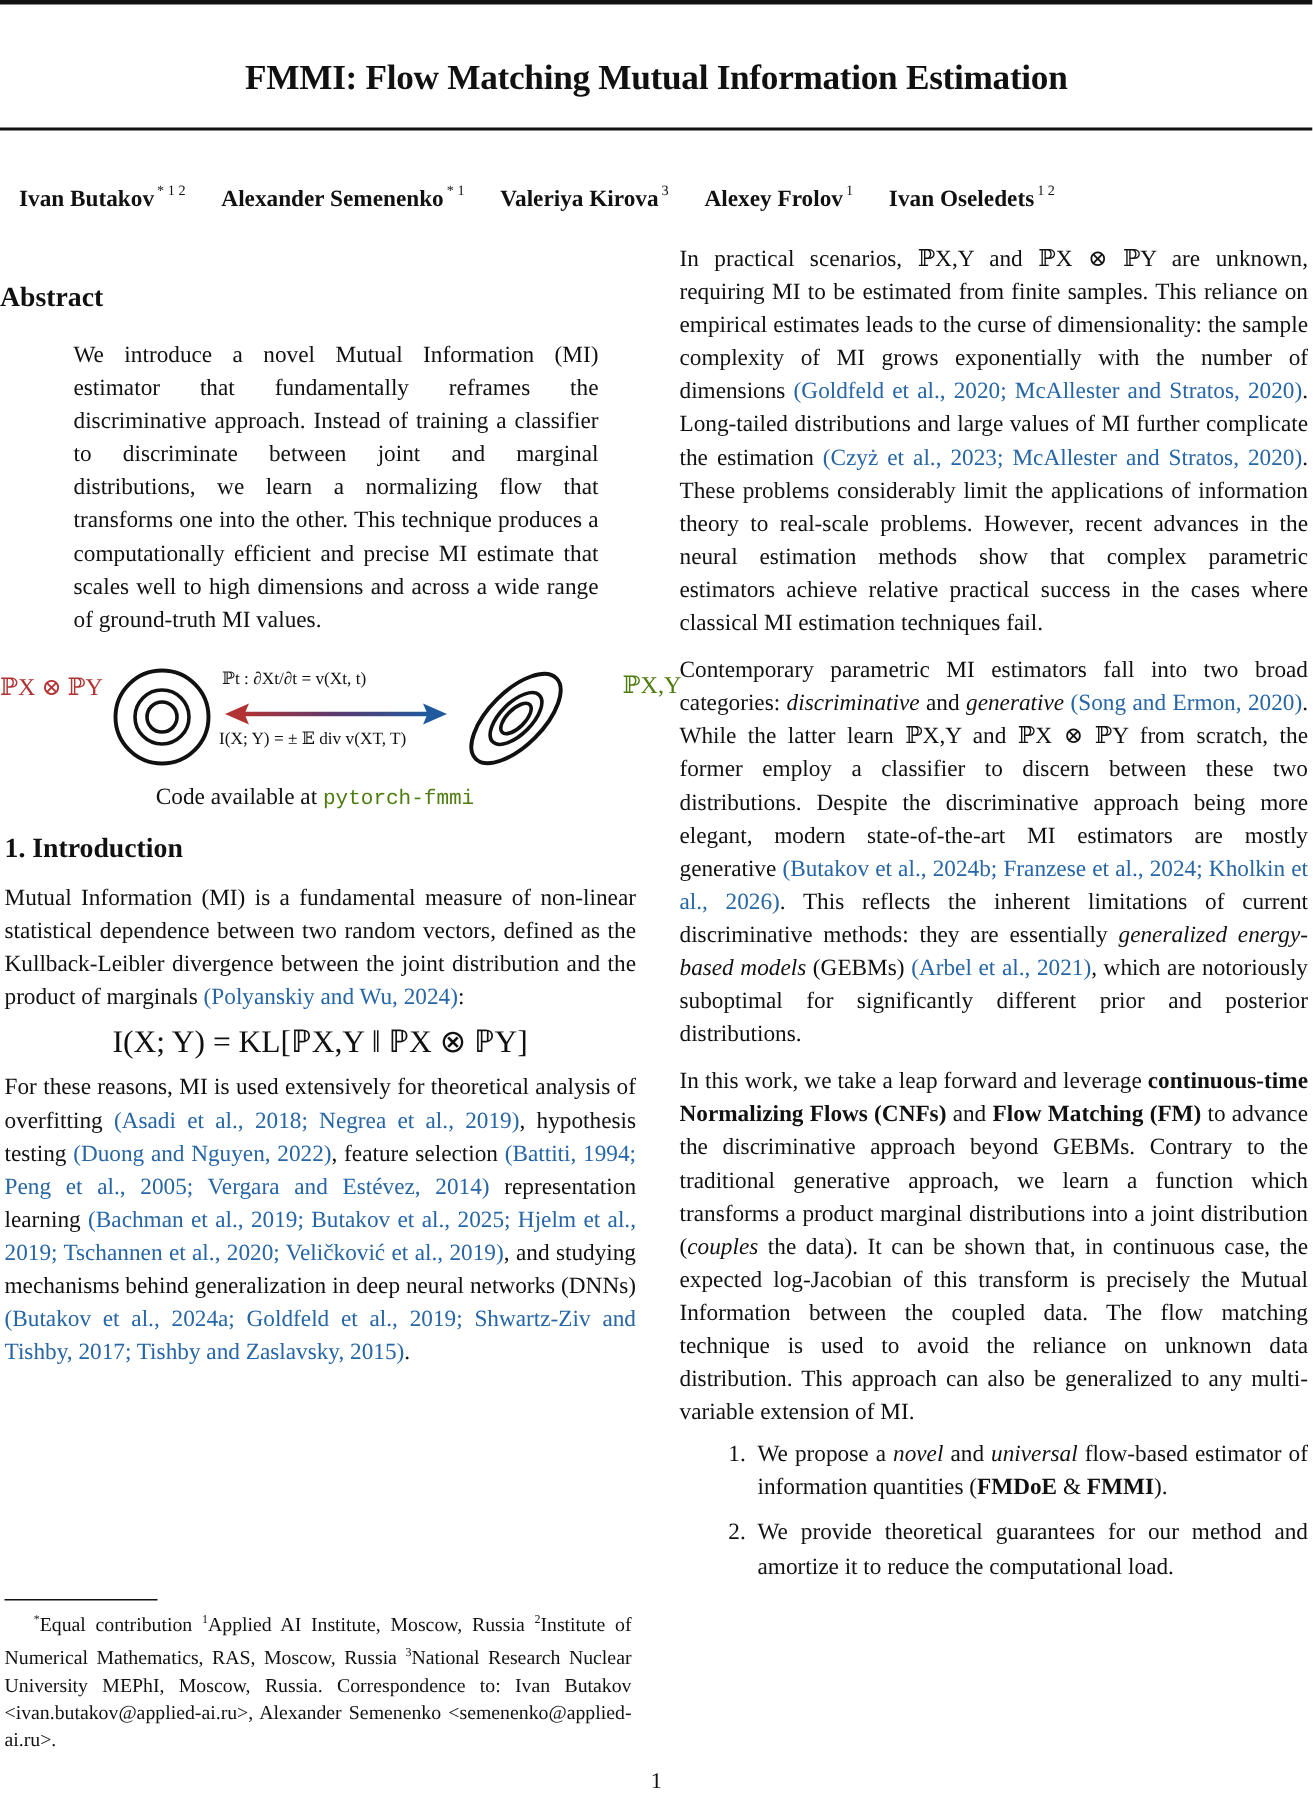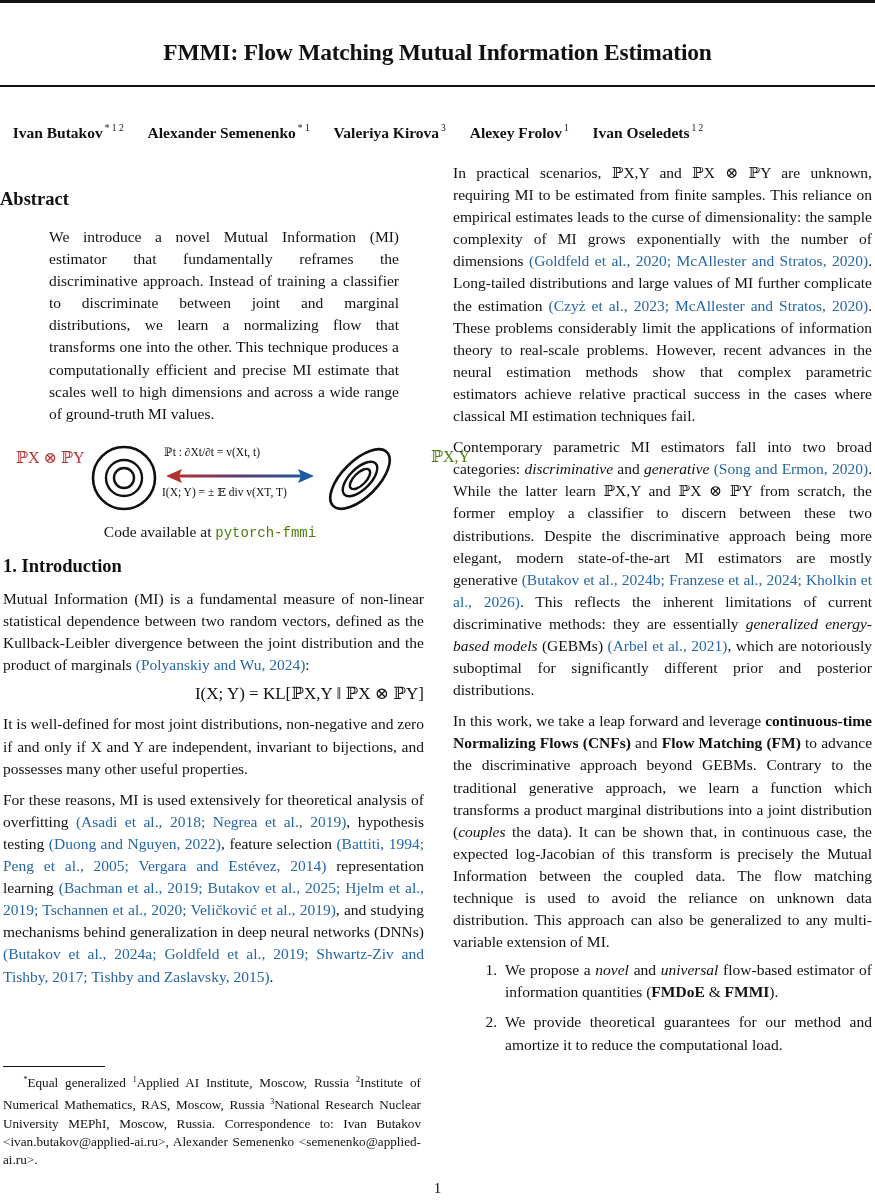--- a/index.html
+++ b/index.html
@@ -28,32 +28,32 @@
     position: absolute; left: 0; top: 189px; width: 440px; 
     font-weight: bold; font-size: 18.5px;
   }
   .abstract-body {
     position: absolute; left: 37px; top: 226px; width: 350px;
     font-size: 15.5px; line-height: 22.1px; text-align: justify; margin-left: 12px;
   }
   .cite { color: #2766a6; }
   .mono { font-family: "Liberation Mono", "DejaVu Sans Mono", monospace; color: #4d7c0f; font-size: 14px; }
 
-  .figure { position: absolute; left: 16px; top: 440px; width: 440px; height: 80px; }
+  .figure { position: absolute; left: 0; top: 440px; width: 440px; height: 80px; }
   .fig-left-label { position: absolute; left: 0; top: 8px; color: #b23333; font-size: 16px; }
   .fig-right-label { position: absolute; left: 383px; top: 7px; color: #4d7c0f; font-size: 16px; margin-left: 32px; }
   .fig-top-eq { position: absolute; left: 148px; top: 5px; font-size: 11.5px; }
   .fig-bot-eq { position: absolute; left: 146px; top: 45px; font-size: 11.5px; }
   .code-line {
     position: absolute; left: 0; top: 523px; width: 420px; text-align: center; font-size: 15.5px;
   }
 
   .intro-heading { position: absolute; left: 3px; top: 556px; font-weight: bold; font-size: 18.5px; }
   .p { margin: 0; }
-  .eq-display { text-align: right; margin: 7px 0 8px 0; font-size: 17px; }
+  .eq-display { text-align: center; margin: 7px 0 8px 0; font-size: 21px; font-family: Liberation Serif, serif; }
   .footnote-rule { position: absolute; left: 3px; top: 1066px; width: 102px; height: 1px; background: #111; }
   .footnote {
     position: absolute; left: 3px; top: 1071px; width: 418px;
     font-size: 13.2px; line-height: 18.4px; text-align: justify;
   }
   .footnote sup { font-size: 8px; }
   .page-number { position: absolute; left: 0; top: 1180px; width: 875px; text-align: center; font-size: 15px; }
   ol.contrib { margin: 6px 0 12px 0; padding-left: 48px; }
   ol.contrib li { margin-bottom: 8px; padding-left: 4px; }
 </style>
@@ -107,27 +107,26 @@
 </div>
 <div class="code-line">
   <span>Code available at</span>
   <span class="mono">pytorch-fmmi</span>
 </div>
 
 <div class="intro-heading">1. Introduction</div>
 <div class="col col-left" style="top:588px">
   <p class="p"><span>Mutual Information (MI) is a fundamental measure of non-linear statistical dependence between two random vectors, defined as the Kullback-Leibler divergence between the joint distribution and the product of marginals </span><span class="cite">(Polyanskiy and Wu, 2024)</span><span>:</span></p>
   <div class="eq-display">I(X; Y) = KL[ℙX,Y ‖ ℙX ⊗ ℙY]</div>
-  <p class="p">It is well-defined for most joint distributions, non-negative and zero if and only if X and Y are independent, invariant to bijections, and possesses many other useful properties.</p>
   <p class="p" style="margin-top:9px" id="introP3"><span>For these reasons, MI is used extensively for theoretical analysis of overfitting </span><span class="cite">(Asadi et al., 2018; Negrea et al., 2019)</span><span>, hypothesis testing </span><span class="cite">(Duong and Nguyen, 2022)</span><span>, feature selection </span><span class="cite">(Battiti, 1994; Peng et al., 2005; Vergara and Estévez, 2014)</span><span> representation learning </span><span class="cite">(Bachman et al., 2019; Butakov et al., 2025; Hjelm et al., 2019; Tschannen et al., 2020; Veličković et al., 2019)</span><span>, and studying mechanisms behind generalization in deep neural networks (DNNs) </span><span class="cite">(Butakov et al., 2024a; Goldfeld et al., 2019; Shwartz-Ziv and Tishby, 2017; Tishby and Zaslavsky, 2015)</span><span>.</span></p>
 </div>
 
 <div class="footnote-rule"></div>
 <div class="footnote">
-  &nbsp;&nbsp;&nbsp;<sup>*</sup><span>Equal generalized </span><sup>1</sup><span>Applied AI Institute, Moscow, Russia</span>
+  &nbsp;&nbsp;&nbsp;<sup>*</sup><span>Equal contribution </span><sup>1</sup><span>Applied AI Institute, Moscow, Russia</span>
   <sup>2</sup><span>Institute of Numerical Mathematics, RAS, Moscow, Russia</span>
   <sup>3</sup><span>National Research Nuclear University MEPhI, Moscow, Russia.</span>
   <span>Correspondence to: Ivan Butakov &lt;ivan.butakov@applied-ai.ru&gt;, Alexander Semenenko &lt;semenenko@applied-ai.ru&gt;.</span>
 </div>
 
 <div class="col col-right" style="top:162px">
   <p class="p" id="rightP1"><span>In practical scenarios, ℙX,Y and ℙX ⊗ ℙY are unknown, requiring MI to be estimated from finite samples. This reliance on empirical estimates leads to the curse of dimensionality: the sample complexity of MI grows exponentially with the number of dimensions </span><span class="cite">(Goldfeld et al., 2020; McAllester and Stratos, 2020)</span><span>. Long-tailed distributions and large values of MI further complicate the estimation </span><span class="cite">(Czyż et al., 2023; McAllester and Stratos, 2020)</span><span>. These problems considerably limit the applications of information theory to real-scale problems. However, recent advances in the neural estimation methods show that complex parametric estimators achieve relative practical success in the cases where classical MI estimation techniques fail.</span></p>
   <p class="p" style="margin-top:9px" id="rightP2"><span>Contemporary parametric MI estimators fall into two broad categories: </span><span style="font-style: italic;">discriminative</span><span> and </span><span style="font-style: italic;">generative</span><span> </span><span class="cite">(Song and Ermon, 2020)</span><span>. While the latter learn ℙX,Y and ℙX ⊗ ℙY from scratch, the former employ a classifier to discern between these two distributions. Despite the discriminative approach being more elegant, modern state-of-the-art MI estimators are mostly generative </span><span class="cite">(Butakov et al., 2024b; Franzese et al., 2024; Kholkin et al., 2026)</span><span>. This reflects the inherent limitations of current discriminative methods: they are essentially </span><span style="font-style: italic;">generalized energy-based models</span><span> (GEBMs) </span><span class="cite">(Arbel et al., 2021)</span><span>, which are notoriously suboptimal for significantly different prior and posterior distributions.</span></p>
   <p class="p" style="margin-top:9px" id="rightP3"><span>In this work, we take a leap forward and leverage </span><span style="font-weight: bold;">continuous-time Normalizing Flows (CNFs)</span><span> and </span><span style="font-weight: bold;">Flow Matching (FM)</span><span> to advance the discriminative approach beyond GEBMs. Contrary to the traditional generative approach, we learn a function which transforms a product marginal distributions into a joint distribution (</span><span style="font-style: italic;">couples</span><span> the data). It can be shown that, in continuous case, the expected log-Jacobian of this transform is precisely the Mutual Information between the coupled data. The flow matching technique is used to avoid the reliance on unknown data distribution. This approach can also be generalized to any multi-variable extension of MI.</span></p>
   <ol class="contrib" id="contribList">

